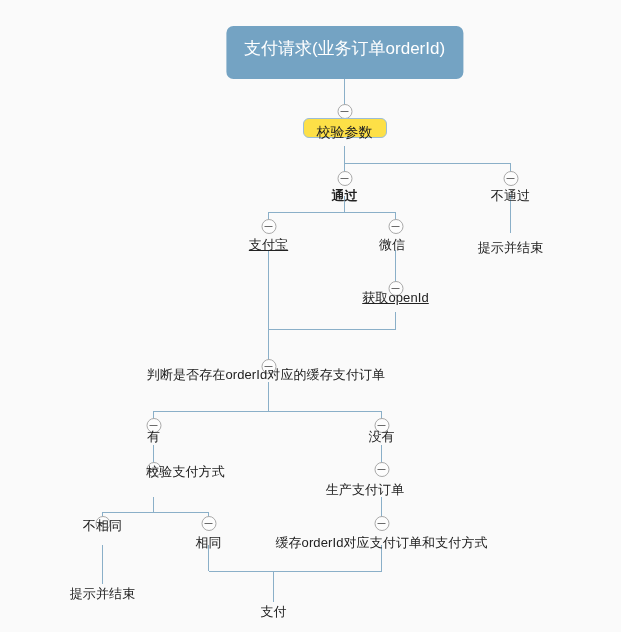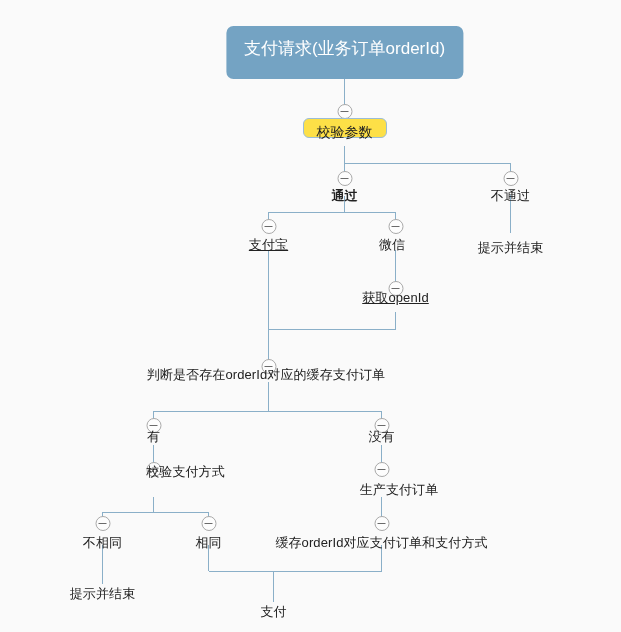--- a/index.html
+++ b/index.html
@@ -143,24 +143,24 @@
 <div class="collapse-icon" style="left:153.5px; top:418px;"></div>
 <div class="node-label" style="left:153.5px; top:428px;">有</div>
 
 <div class="collapse-icon" style="left:381.5px; top:418px;"></div>
 <div class="node-label" style="left:381.5px; top:428px;">没有</div>
 
 <div class="collapse-icon" style="left:153.5px; top:462px;"></div>
 <div class="node-label" style="left:153.5px; top:463px;margin-left:32px;">校验支付方式</div>
 
 <div class="collapse-icon" style="left:381.5px; top:462px;"></div>
-<div class="node-label" style="left:399px; top:481px;text-align:center;">生产支付订单</div>
+<div class="node-label" style="left:365px; top:481px;text-align:center;">生产支付订单</div>
 
 <div class="collapse-icon" style="left:102.5px; top:516px;"></div>
-<div class="node-label" style="left:102.5px; top:534px;">不相同</div>
+<div class="node-label" style="left:102.5px; top:517px;">不相同</div>
 
 <div class="collapse-icon" style="left:208.5px; top:516px;"></div>
 <div class="node-label" style="left:208.5px; top:534px;">相同</div>
 
 <div class="collapse-icon" style="left:381.5px; top:516px;"></div>
 <div class="node-label" style="left:381.5px; top:534px;text-align:center;">缓存orderId对应支付订单和支付方式</div>
 
 <div class="node-label" style="left:102.5px; top:585px;">提示并结束</div>
 
 <div class="node-label" style="left:273.5px; top:603px;">支付</div>

